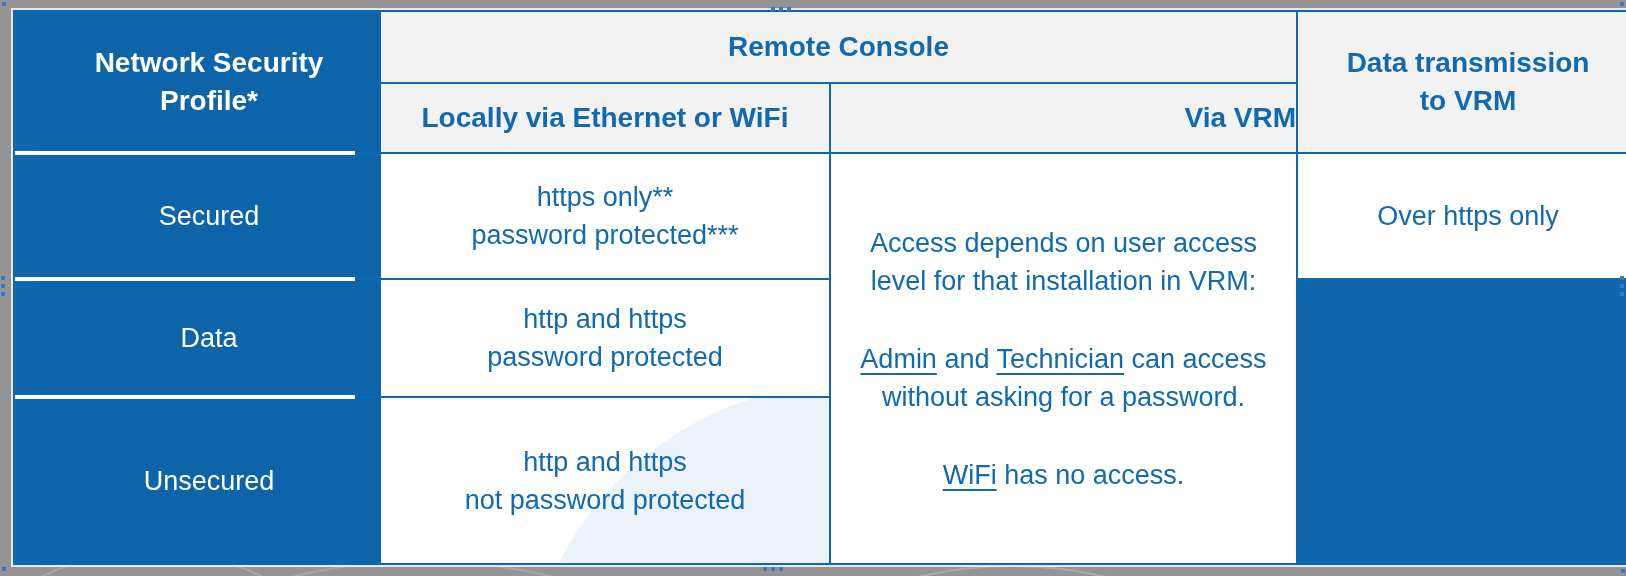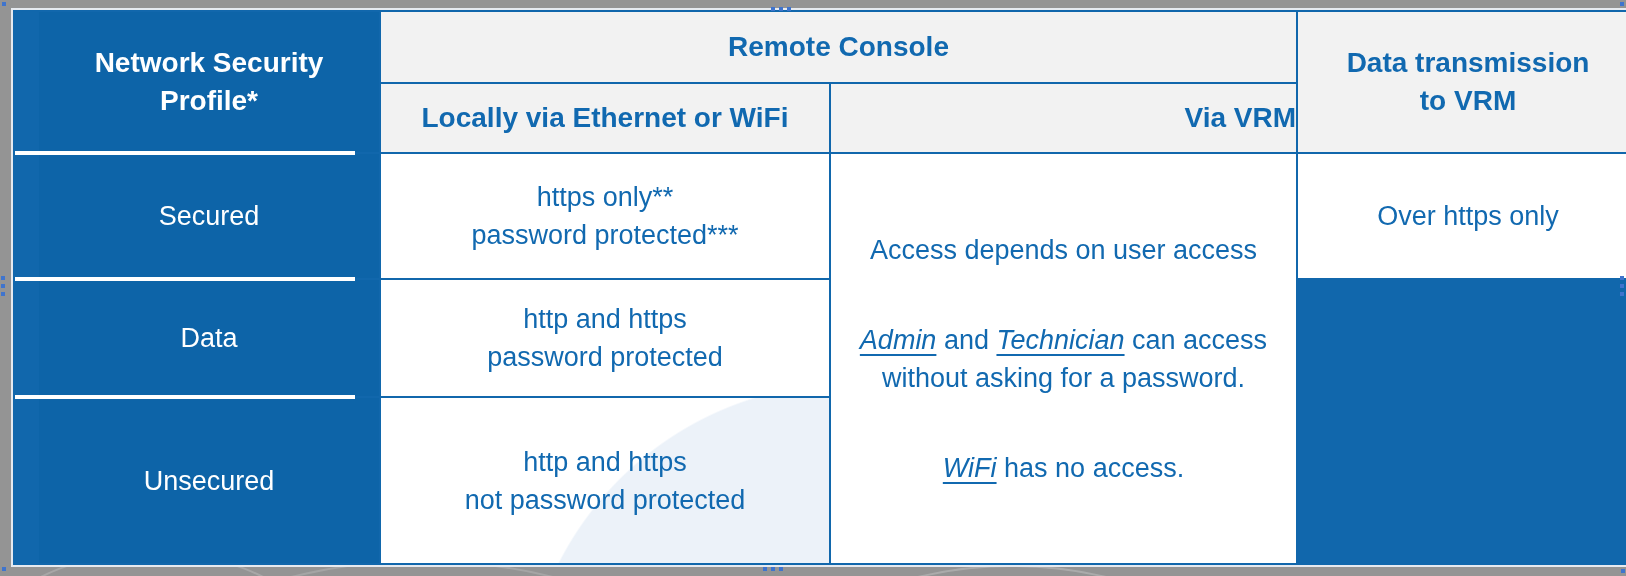--- a/index.html
+++ b/index.html
@@ -91,27 +91,26 @@
     left: 0;
     width: 340px;
     height: 4px;
     background: #ffffff;
   }
   .wr-1 { top: 139px; }
   .wr-2 { top: 265px; }
   .wr-3 { top: 383px; }
 
   
-  .vrm-para { margin: 16px; }
+  .vrm-para { margin: 4px; }
   .vrm-para + .vrm-para { margin-top: 36px; }
   .u {
     text-decoration: underline;
     text-underline-offset: 5px;
     text-decoration-thickness: 2px;
-    font-style: italic;
   }
 
   
   .handle-dot {
     position: absolute;
     width: 4px;
     height: 4px;
     background: #3f74cd;
   }
   .handle-dots {
@@ -178,20 +177,21 @@
     <div>password protected</div>
   </div>
   <div class="cell txt-blue c-l-unsec">
     <div>http and https</div>
     <div>not password protected</div>
   </div>
 
   <div class="cell bg-white txt-blue c-vrm-body">
     <p class="vrm-para">
       <span>Access depends on user access</span><br>
+      <span>level for that installation in VRM:</span>
     </p>
     <p class="vrm-para">
       <span class="u">Admin</span><span> and </span><span class="u">Technician</span><span> can access</span><br>
       <span>without asking for a password.</span>
     </p>
     <p class="vrm-para">
       <span class="u">WiFi</span><span> has no access.</span>
     </p>
   </div>
 

